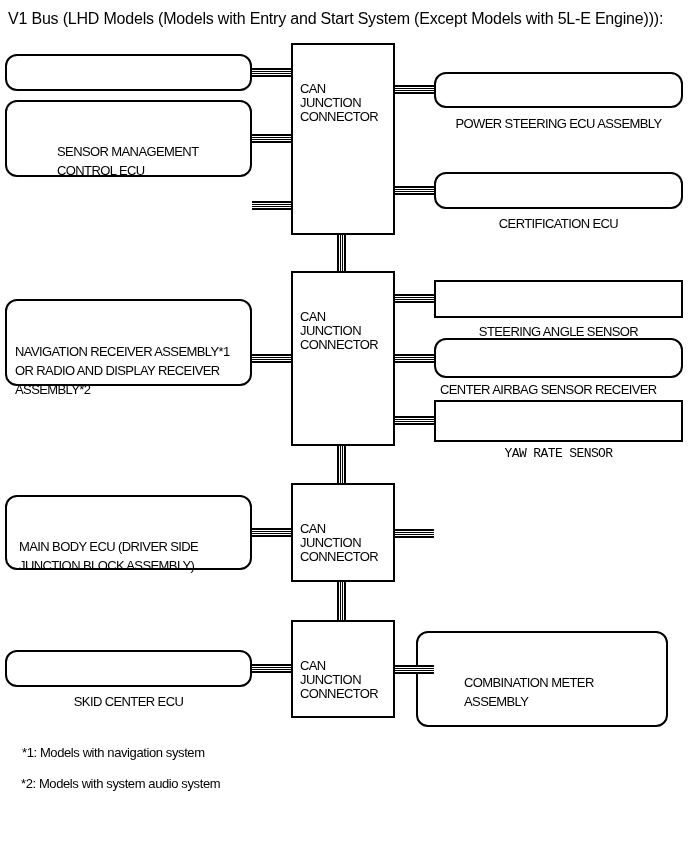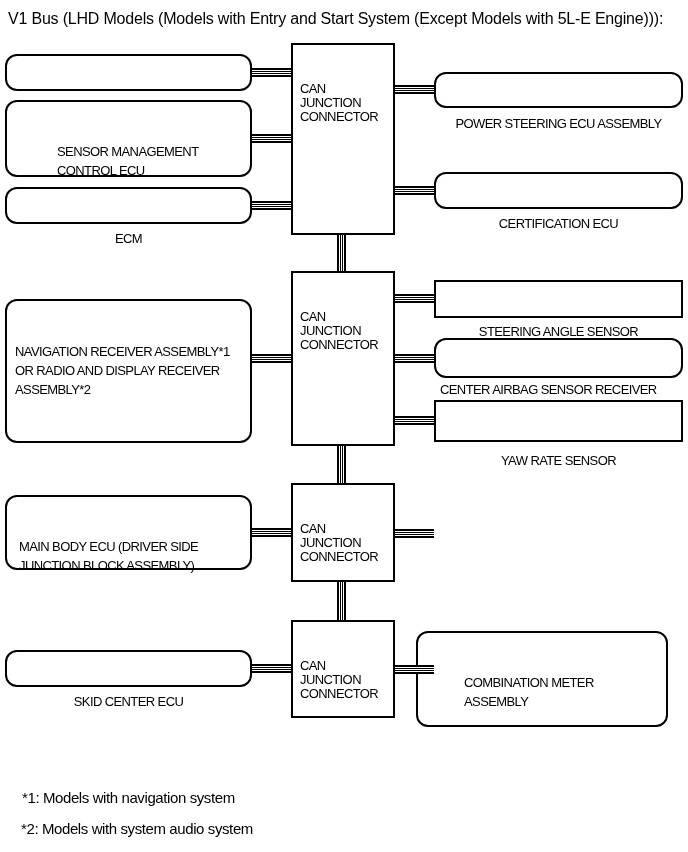--- a/index.html
+++ b/index.html
@@ -25,43 +25,40 @@
     background:linear-gradient(to bottom,
       #000 0px,#000 2px,#fff 2px,#fff 3px,#000 3px,#000 4px,
       #fff 4px,#fff 5px,#000 5px,#000 6px,#fff 6px,#fff 7px,#000 7px,#000 9px);
   }
   .wire-v{
     position:absolute;width:9px;
     background:linear-gradient(to right,
       #000 0px,#000 2px,#fff 2px,#fff 3px,#000 3px,#000 4px,
       #fff 4px,#fff 5px,#000 5px,#000 6px,#fff 6px,#fff 7px,#000 7px,#000 9px);
   }
-  .footnote{position:absolute;font-size:15px;letter-spacing:-0.4px;white-space:pre;margin-top:44px;}
+  .footnote{position:absolute;font-size:13px;letter-spacing:-0.4px;white-space:pre;}
 </style>
 </head>
 <body>
 
 <div class="canvas">
 
   <div class="title">V1 Bus (LHD Models (Models with Entry and Start System (Except Models with 5L-E Engine))):</div>
 
   <div class="node rounded" style="left:5px;top:54px;width:247px;height:37px;">
     <div class="lbl t-center">4WD CONTROL ECU</div>
   </div>
 
   <div class="node rounded" style="left:5px;top:100px;width:247px;height:77px;">
     <div class="lbl" style="padding:2px 4px 0 50px;">SENSOR MANAGEMENT
 CONTROL ECU</div>
   </div>
 
-  <div class="node rounded" style="left:5px;top:187px;width:247px;height:37px;">
-    <div class="lbl t-center">ECM</div>
-  </div>
 
-  <div class="node rounded" style="left:5px;top:299px;width:247px;height:144px;">
+  <div class="node rounded" style="left:5px;top:299px;width:247px;height:87px;">
     <div class="lbl" style="padding:3px 2px 0 8px;">NAVIGATION RECEIVER ASSEMBLY*1
 OR RADIO AND DISPLAY RECEIVER
 ASSEMBLY*2</div>
   </div>
 
   <div class="node rounded" style="left:5px;top:495px;width:247px;height:75px;">
     <div class="lbl" style="padding:2px 4px 0 12px;">MAIN BODY ECU (DRIVER SIDE
 JUNCTION BLOCK ASSEMBLY)</div>
   </div>
 
@@ -103,21 +100,21 @@
 
   <div class="node" style="left:434px;top:280px;width:249px;height:38px;">
     <div class="lbl t-center">STEERING ANGLE SENSOR</div>
   </div>
 
   <div class="node rounded" style="left:434px;top:338px;width:249px;height:40px;">
     <div class="lbl" style="padding:2px 0 0 4px;">CENTER AIRBAG SENSOR RECEIVER</div>
   </div>
 
   <div class="node" style="left:434px;top:400px;width:249px;height:42px;">
-    <div class="lbl t-center" style="padding-top:11px;">YAW RATE SENSOR</div>
+    <div class="lbl t-center" style="padding-top:4px;font-family:Liberation Mono, monospace;">YAW RATE SENSOR</div>
   </div>
 
 
   <div class="node rounded" style="left:416px;top:631px;width:252px;height:96px;">
     <div class="lbl" style="padding:2px 4px 0 46px;">COMBINATION METER
 ASSEMBLY</div>
   </div>
 
   <div class="wire-h" style="left:252px;top:68px;"></div>
   <div class="wire-h" style="left:252px;top:134px;"></div>

